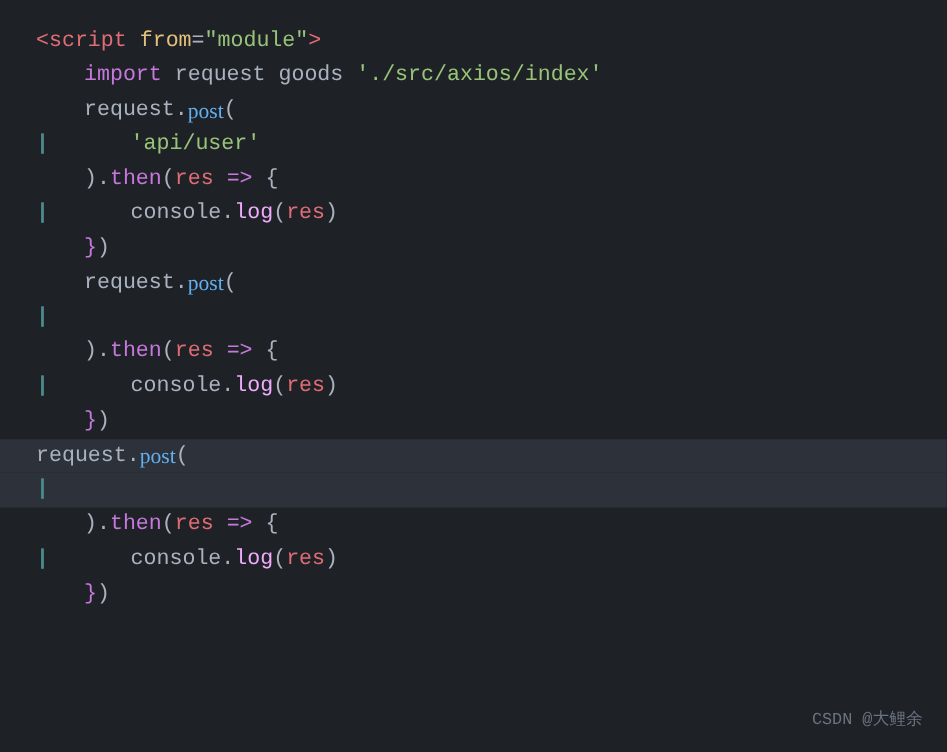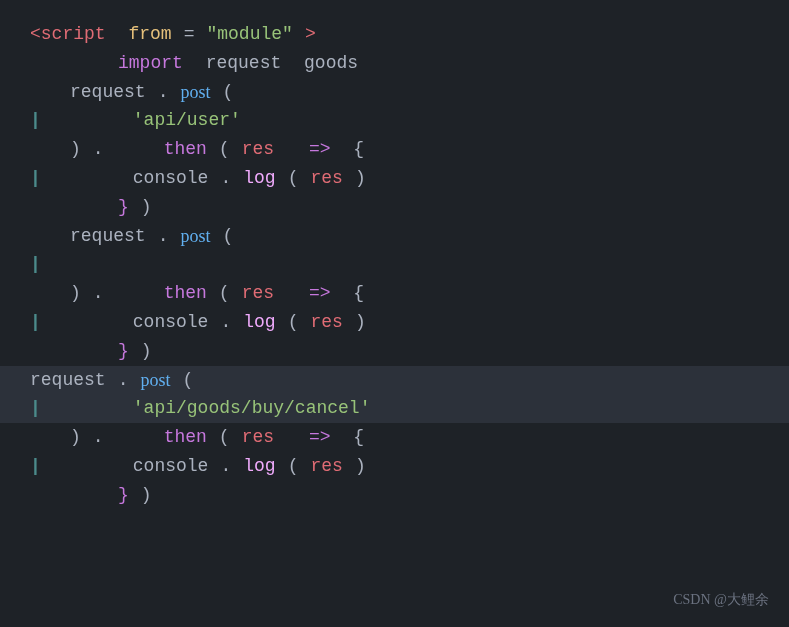--- a/index.html
+++ b/index.html
@@ -21,28 +21,27 @@
     .code-container {
       padding: 20px 30px;
       position: relative;
       height: 100%;
     }
 
     .code-line {
       display: flex;
       align-items: center;
       white-space: pre;
-      gap: 12px;
     }
 
     .indent-1 { margin-left: 40px; }
     .tag { color: #e06c75; }
     .attr { color: #e5c07b; }
     .string { color: #98c379; }
-    .keyword { color: #c678dd; margin-left: 48px; }
+    .keyword { color: #c678dd; }
     .func { color: #f0abfc; }
     .plain { color: #abb2bf; }
     .param { color: #e06c75; }
     .arrow { color: #c678dd; }
     .method { color: #61afef; font-family: Liberation Serif, serif; }
     .dot { color: #abb2bf; }
 
     .vertical-bar {
       color: #4b8b8b;
       margin-right: 8px;
@@ -56,34 +55,34 @@
       margin-right: -30px;
       padding-right: 30px;
     }
 
     .watermark {
       position: absolute;
       bottom: 16px;
       right: 20px;
       color: #6b7280;
       font-size: 14px;
-      font-family: Liberation Serif, serif;
+      font-family: Liberation Mono, monospace;
     }
   </style>
 </head>
 <body>
 
 <div class="code-container">
 
   <div class="code-line">
     <span class="tag">&lt;script </span><span class="attr">from</span><span class="plain">=</span><span class="string">"module"</span><span class="tag">&gt;</span>
   </div>
 
   <div class="code-line indent-1">
-    <span class="keyword">import </span><span class="plain">request </span><span class="plain">goods </span>
+    <span class="keyword">import </span><span class="plain">request </span><span class="plain">goods </span><span class="string">'./src/axios/index'</span>
   </div>
 
   <div class="code-line indent-1">
     <span class="plain">request</span><span class="dot">.</span><span class="method">post</span><span class="plain">(</span>
   </div>
 
   <div class="code-line">
     <span class="vertical-bar">|</span><span style="margin-left: 60px;"></span><span class="string">'api/user'</span>
   </div>
 
@@ -117,21 +116,21 @@
 
   <div class="code-line indent-1">
     <span class="keyword">}</span><span class="plain">)</span>
   </div>
 
   <div class="code-line indent-1 highlighted-line">
     <span class="plain">request</span><span class="dot">.</span><span class="method">post</span><span class="plain">(</span>
   </div>
 
   <div class="code-line highlighted-line">
-    <span class="vertical-bar">|</span><span style="margin-left: 60px;"></span><span class="string">'api/goods/buy/cancel'</span>
+    <span class="vertical-bar">|</span><span style="margin-left: 60px;"></span>
   </div>
 
   <div class="code-line indent-1">
     <span class="plain">)</span><span class="dot">.</span><span class="keyword">then</span><span class="plain">(</span><span class="param">res</span><span class="plain"> </span><span class="arrow">=&gt; </span><span class="plain">{</span>
   </div>
 
   <div class="code-line">
     <span class="vertical-bar">|</span><span style="margin-left: 60px;"></span><span class="plain">console</span><span class="dot">.</span><span class="func">log</span><span class="plain">(</span><span class="param">res</span><span class="plain">)</span>
   </div>
 

